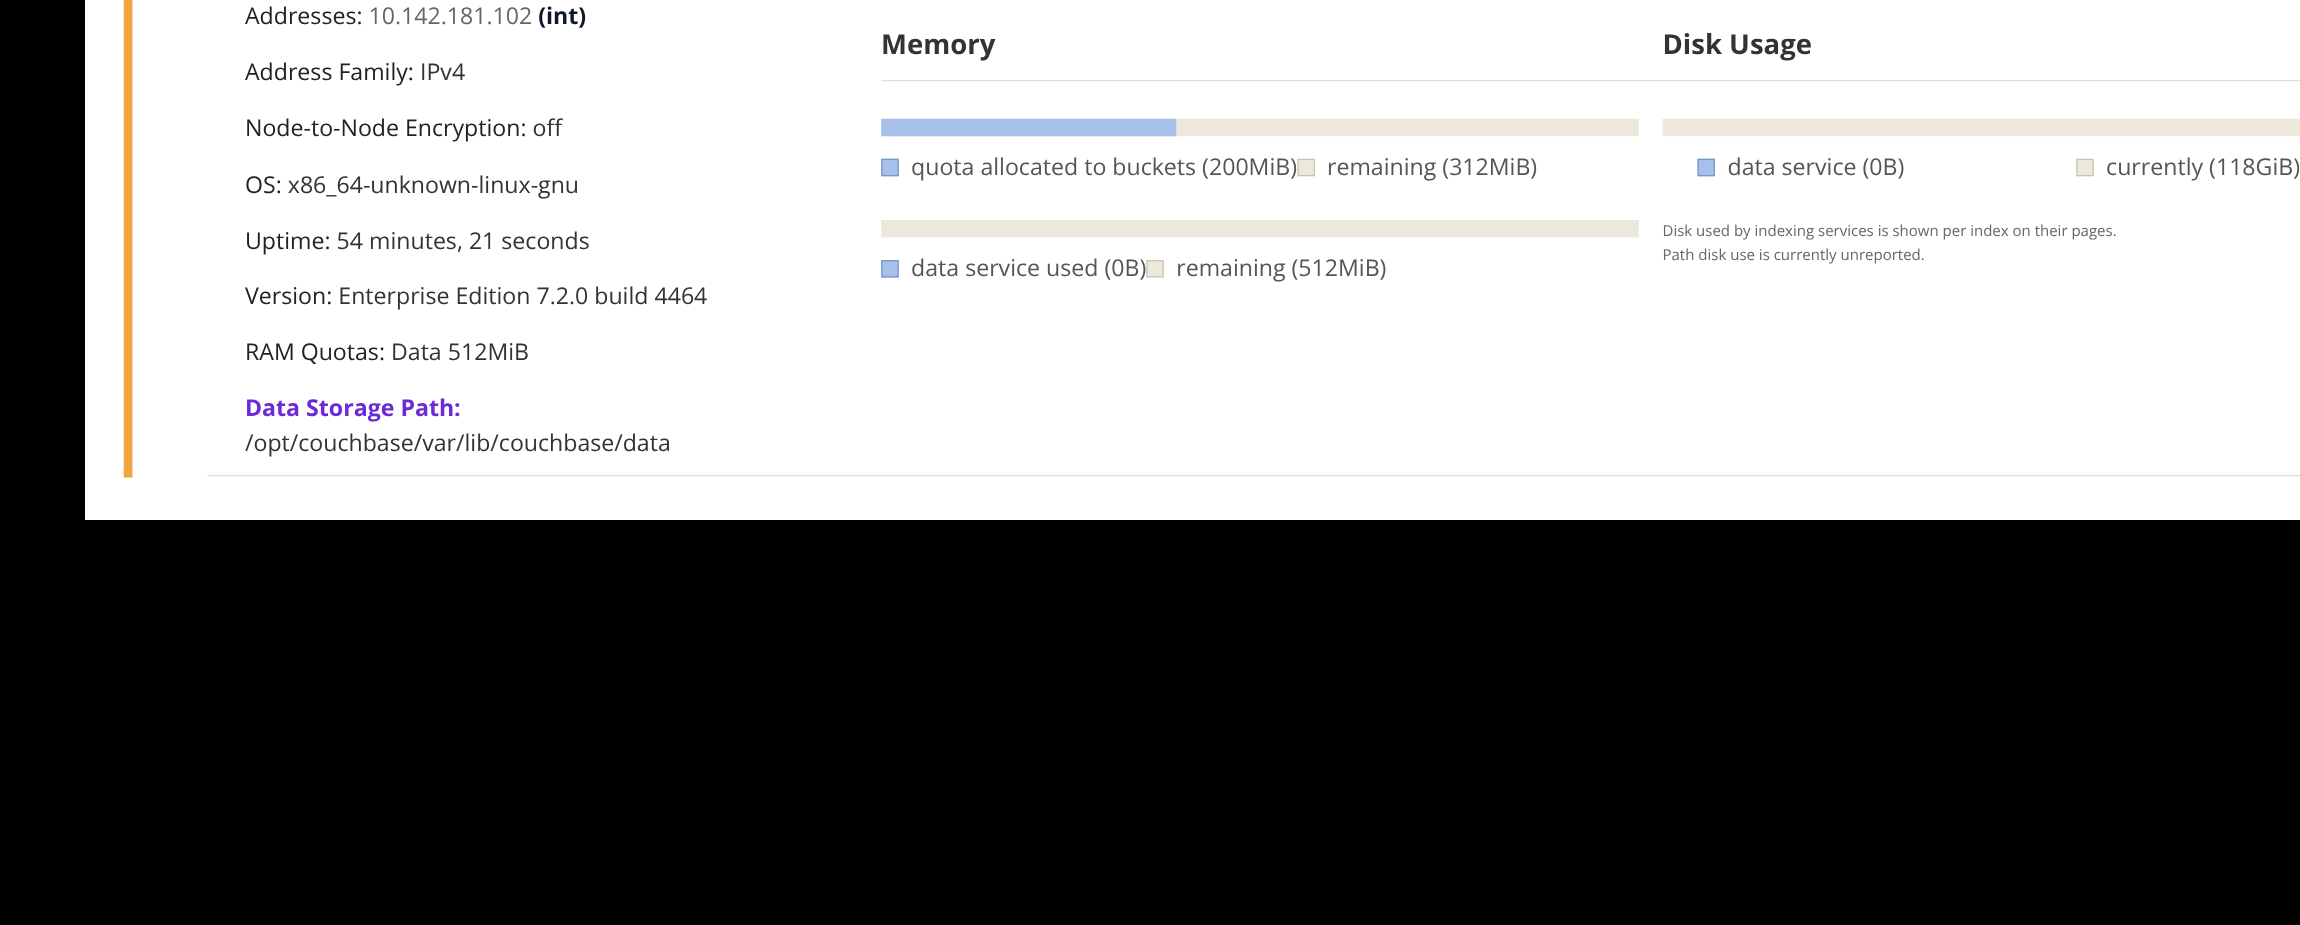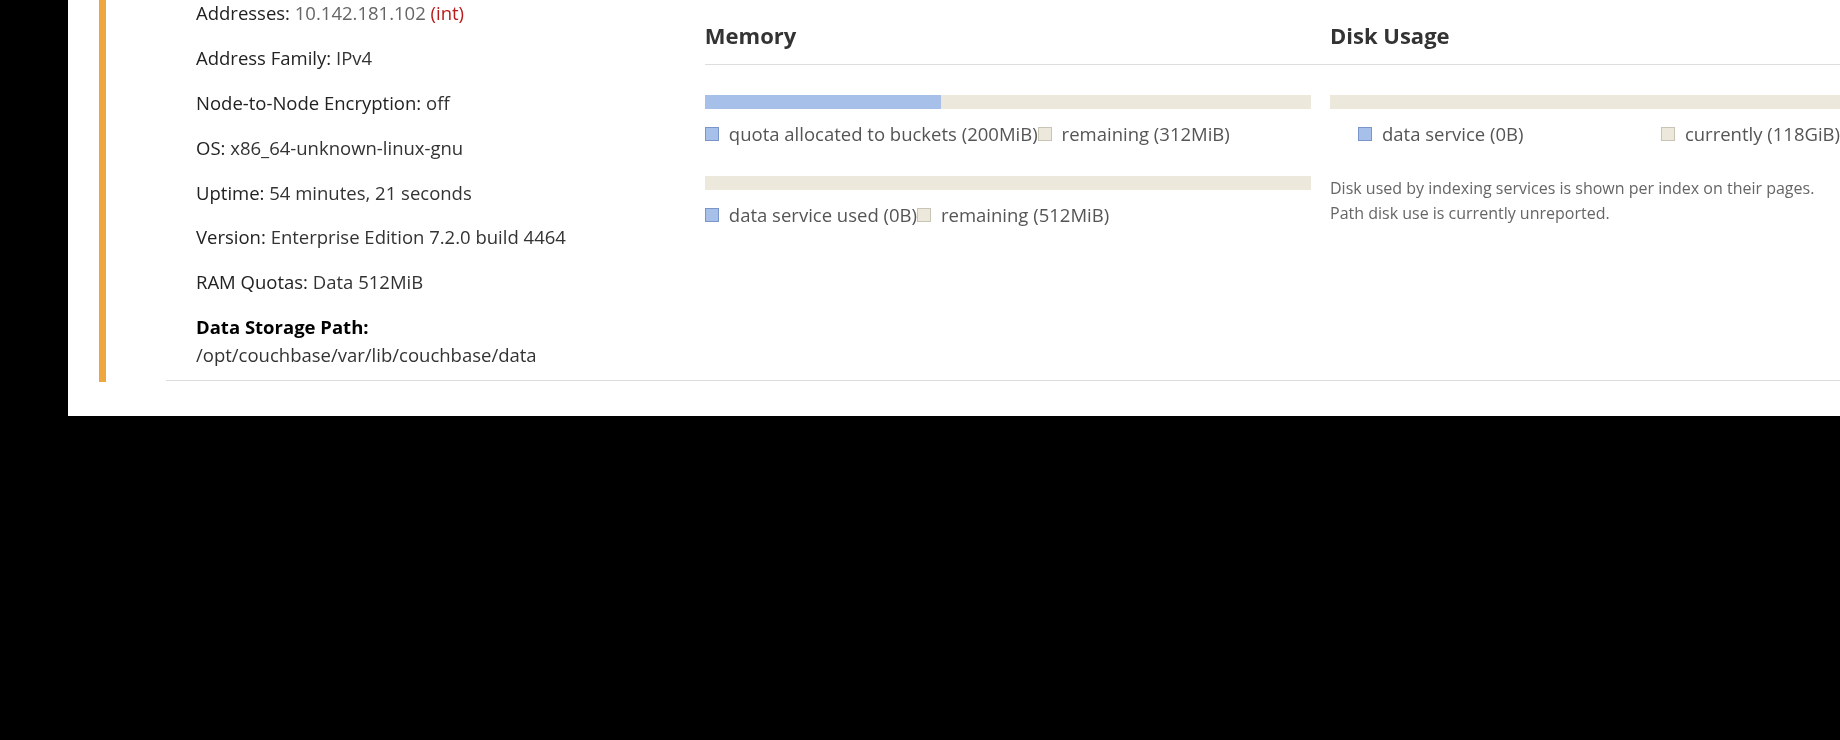--- a/index.html
+++ b/index.html
@@ -53,26 +53,26 @@
   }
   .info-row .value {
     font-weight: 400;
     color: #333;
   }
   .ip-value {
     color: #666;
     font-weight: 400;
   }
   .int-tag {
-    color: #b91c1c;
-    font-weight: 400;
+    color: #0f172a;
+    font-weight: 700;
   }
   .storage-block .label {
     font-weight: 700;
-    color: #000000;
+    color: #6d28d9;
   }
   .storage-path {
     font-weight: 400;
     color: #333;
     margin-top: 2px;
   }
   .mid-col {
     width: 688px;
     padding-top: 20px;
   }
@@ -132,21 +132,21 @@
   .disk-legend-row {
     display: flex;
     width: 510px;
     justify-content: space-between;
     margin-bottom: 30px;
     font-size: 18.5px;
     color: #555;
     padding-left: 28px;
   }
   .disk-note {
-    font-size: 16px;
+    font-size: 12px;
     color: #666;
     line-height: 1.55;
     width: 500px;
     margin-top: 25px;
   }
   .bottom-divider {
     position: absolute;
     left: 98px;
     right: 0;
     top: 380px;

